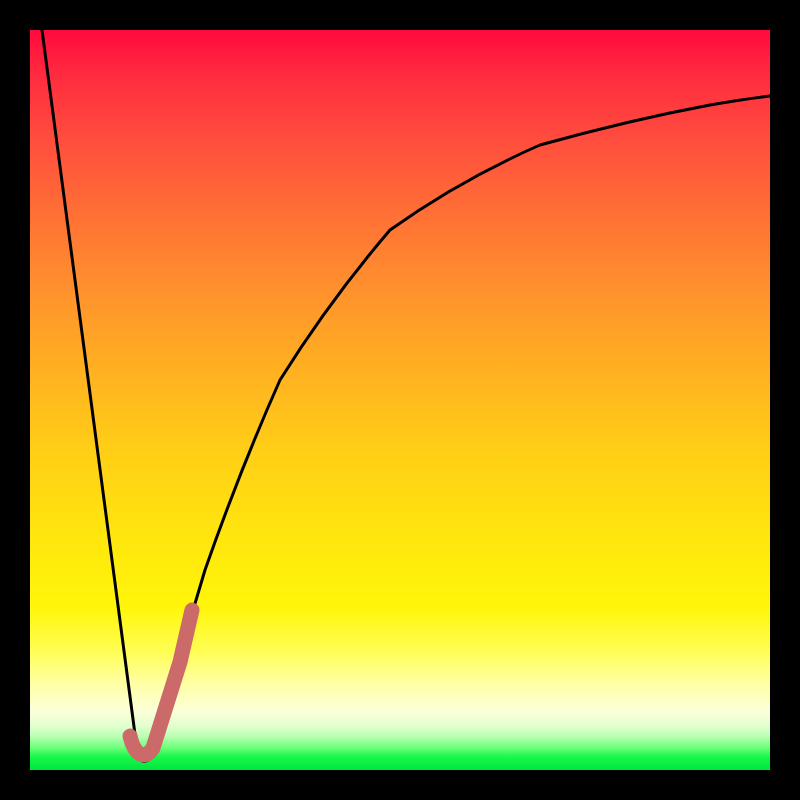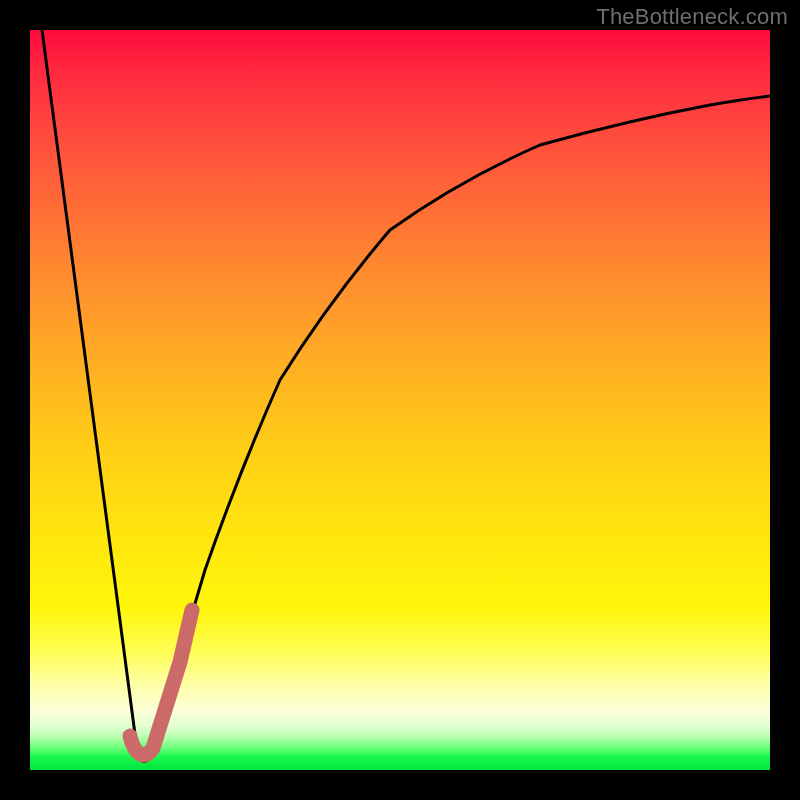--- a/index.html
+++ b/index.html
@@ -103,15 +103,14 @@
                Q 715 69 740 66"></path>
 
       <path class="pink-stroke" d="M 100 706
                Q 103 720 110 724
                Q 117 727 123 718
                L 150 632
                L 162 580"></path>
     </svg>
   </div>
 
-  <div class="watermark">TheBottleneck.com</div>
 
 </div>
 
 </body></html>

